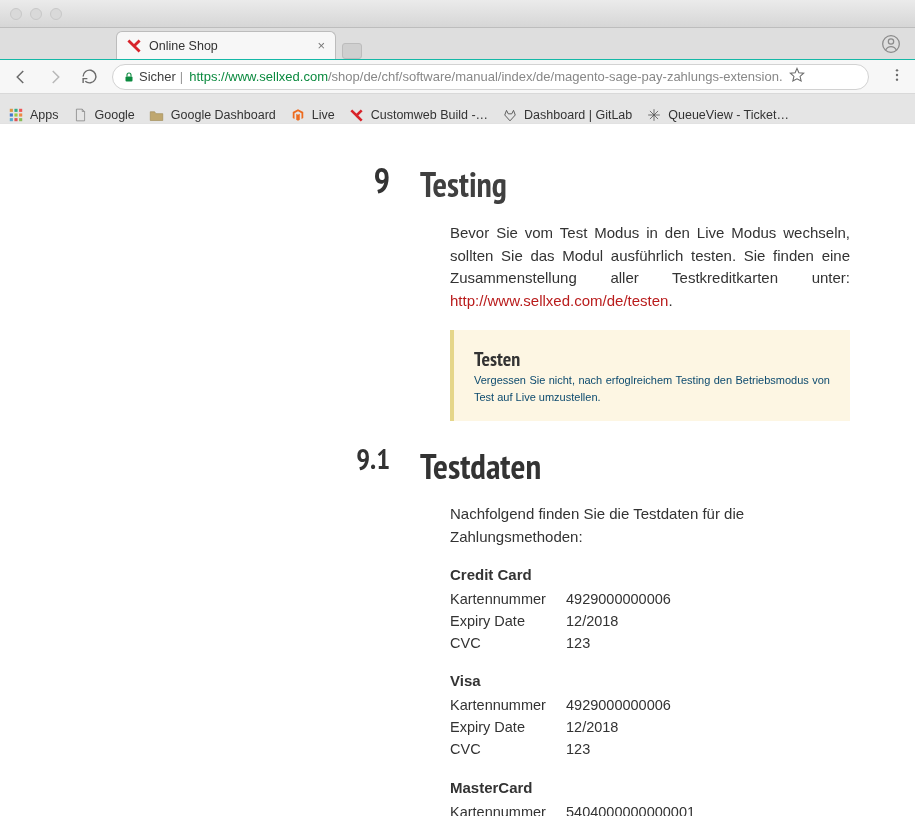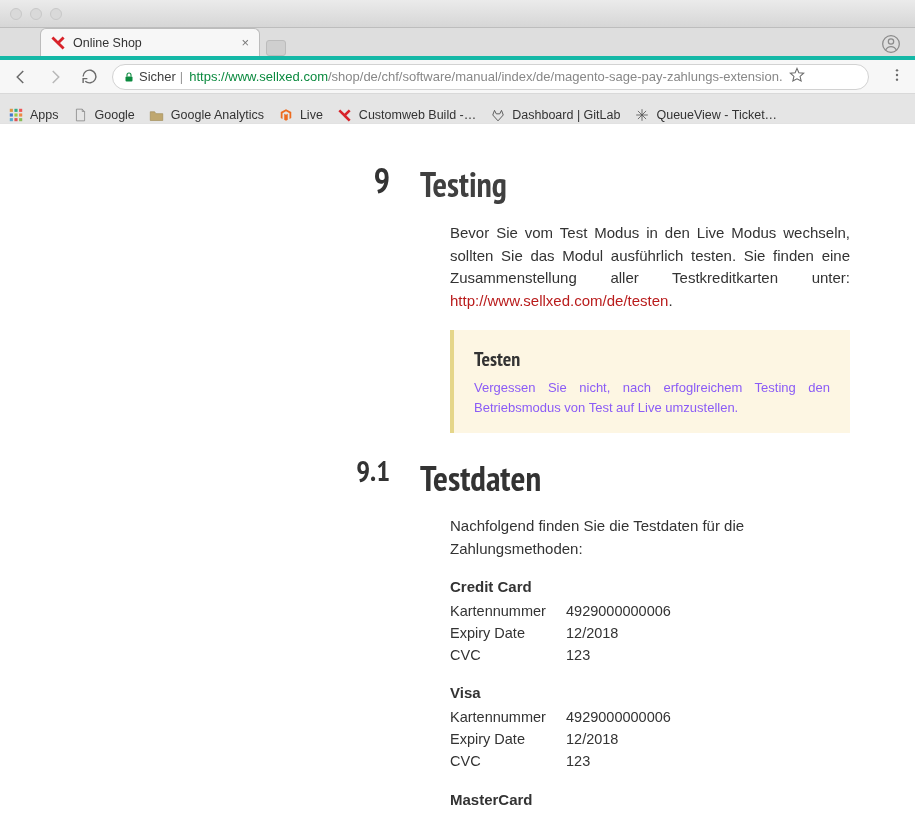--- a/index.html
+++ b/index.html
@@ -2,21 +2,21 @@
 <html><head>
 <meta charset="utf-8">
 <style>
 * { margin: 0; padding: 0; box-sizing: border-box; }
 body { font-family: -apple-system, BlinkMacSystemFont, "Segoe UI", Arial, sans-serif; background: #fff; width: 915px; height: 816px; overflow: hidden; }
 
 .window-chrome { height: 28px; background: linear-gradient(#ebebeb, #d6d6d6); border-bottom: 1px solid #bdbdbd; display: flex; align-items: center; padding: 0 10px; }
 .traffic { display: flex; gap: 8px; }
 .tdot { width: 12px; height: 12px; border-radius: 50%; background: #d9d9d9; border: 1px solid #c8c8c8; }
 
-.tab-strip { height: 32px; background: #dedede; display: flex; align-items: flex-end; padding-left: 40px; position: relative; border-bottom: 4px solid #14b8a6; }
+.tab-strip { height: 32px; background: #dedede; display: flex; align-items: flex-end; padding-left: 116px; position: relative; border-bottom: 1px solid #14b8a6; }
 .tab { background: #f7f7f7; height: 28px; width: 220px; border: 1px solid #bcbcbc; border-bottom: none; border-top-left-radius: 6px; border-top-right-radius: 6px; display: flex; align-items: center; padding: 0 10px; font-size: 12.5px; color: #333; gap: 8px; }
 .tab-favicon { width: 14px; height: 14px; display: inline-flex; align-items: center; justify-content: center; }
 .tab-favicon svg { width: 14px; height: 14px; }
 .tab-close { margin-left: auto; color: #777; font-size: 13px; cursor: default; }
 .newtab { margin-left: 6px; width: 20px; height: 16px; background: #cfcfcf; border: 1px solid #bcbcbc; border-radius: 3px; }
 .user-icon { position: absolute; right: 14px; top: 6px; color: #7d7d7d; }
 
 .addr-bar { height: 34px; background: #f7f7f7; border-bottom: 1px solid #d9d9d9; display: flex; align-items: center; padding: 0 10px; gap: 12px; }
 .nav-btn { color: #6b6b6b; display: flex; align-items: center; justify-content: center; width: 22px; height: 22px; }
 .addr-field { flex: 1; height: 26px; border: 1px solid #d2d2d2; border-radius: 13px; background: #fff; display: flex; align-items: center; padding: 0 10px; font-size: 13px; overflow: hidden; white-space: nowrap; }
@@ -36,22 +36,22 @@
 .content { max-width: 800px; }
 .section { display: flex; margin-top: 18px; }
 .secnum { width: 70px; text-align: right; font-family: "PT Sans Narrow", "Arial Narrow", Arial, sans-serif; font-size: 34px; font-weight: 700; color: #333; padding-right: 30px; line-height: 1.1; }
 .secbody { flex: 1; }
 h1 { font-family: "PT Sans Narrow", "Arial Narrow", Arial, sans-serif; font-size: 34px; font-weight: 700; color: #404040; margin-bottom: 16px; }
 h2 { font-family: "PT Sans Narrow", "Arial Narrow", Arial, sans-serif; font-size: 35px; font-weight: 700; color: #333; margin-bottom: 14px; }
 .para { color: #333; font-size: 15px; line-height: 1.5; margin-bottom: 18px; text-align: justify; }
 .para a { color: #b91c1c; text-decoration: none; margin-top: 24px; }
 
 .callout { background: #fdf6e3; border-left: 4px solid #e5d68a; padding: 16px 20px; margin-bottom: 22px; }
-.callout-title { font-family: "PT Sans Narrow", "Arial Narrow", Arial, sans-serif; font-size: 20px; font-weight: 700; color: #333; margin-bottom: 6px; }
-.callout-body { font-size: 13px; color: #8b5cf6; line-height: 1.5; text-align: justify; }
+.callout-title { font-family: "PT Sans Narrow", "Arial Narrow", Arial, sans-serif; font-size: 20px; font-weight: 700; color: #333; }
+.callout-body { font-size: 11px; color: #0c4a6e; line-height: 1.5; text-align: justify; }
 
 .subsection { display: flex; margin-top: 22px; }
 .subnum { width: 70px; text-align: right; font-family: "PT Sans Narrow", "Arial Narrow", Arial, sans-serif; font-size: 29px; font-weight: 700; color: #333; padding-right: 30px; line-height: 1.1; }
 
 .testgroup { margin-bottom: 18px; }
 .tg-title { font-weight: 700; font-size: 15px; color: #333; margin-bottom: 6px; }
 .tg-row { display: flex; font-size: 14.5px; color: #333; line-height: 1.5; }
 .tg-label { width: 116px; }
 .tg-val { }
 </style>
@@ -154,21 +154,21 @@
         </svg>
     </span>
     <span>Google</span>
   </div>
   <div class="bk-item">
     <span class="bk-ic">
       <svg width="15" height="13" viewBox="0 0 24 20" fill="#bfa76f" stroke="#9e8a55">
           <path d="M2 4h7l2 3h11v11H2z"></path>
         </svg>
     </span>
-    <span>Google Analytics</span>
+    <span>Google Dashboard</span>
   </div>
   <div class="bk-item">
     <span class="bk-ic">
       <svg width="14" height="14" viewBox="0 0 24 24" fill="#ed6b1f">
           <path d="M12 2L3 7v10l3 1.7V9l6-3.4L18 9v9.7l3-1.7V7z"></path>
           <path d="M9 10v10l3 1.7 3-1.7V10l-3 1.7z"></path>
         </svg>
     </span>
     <span>Live</span>
   </div>

